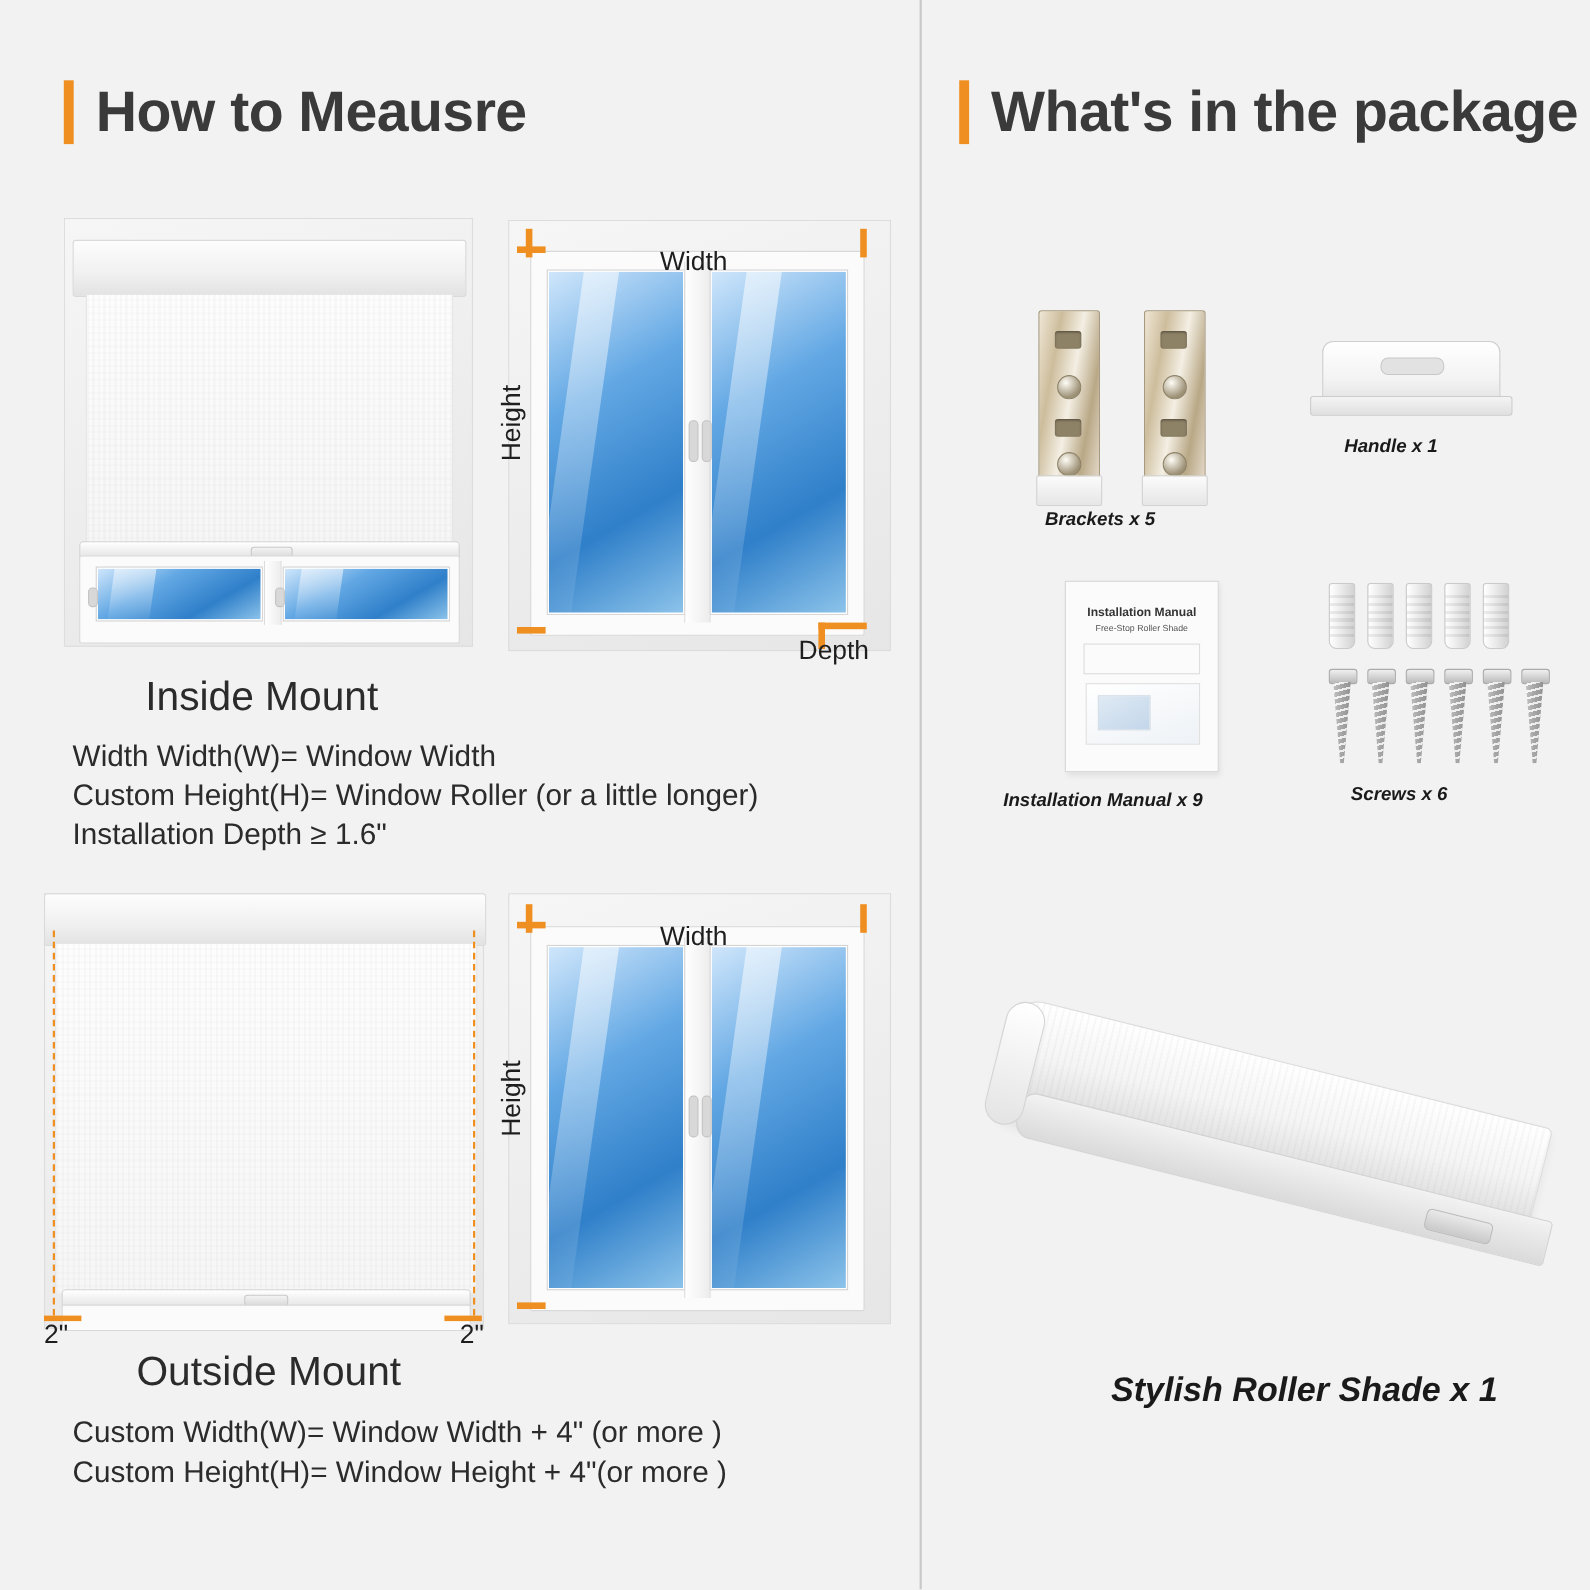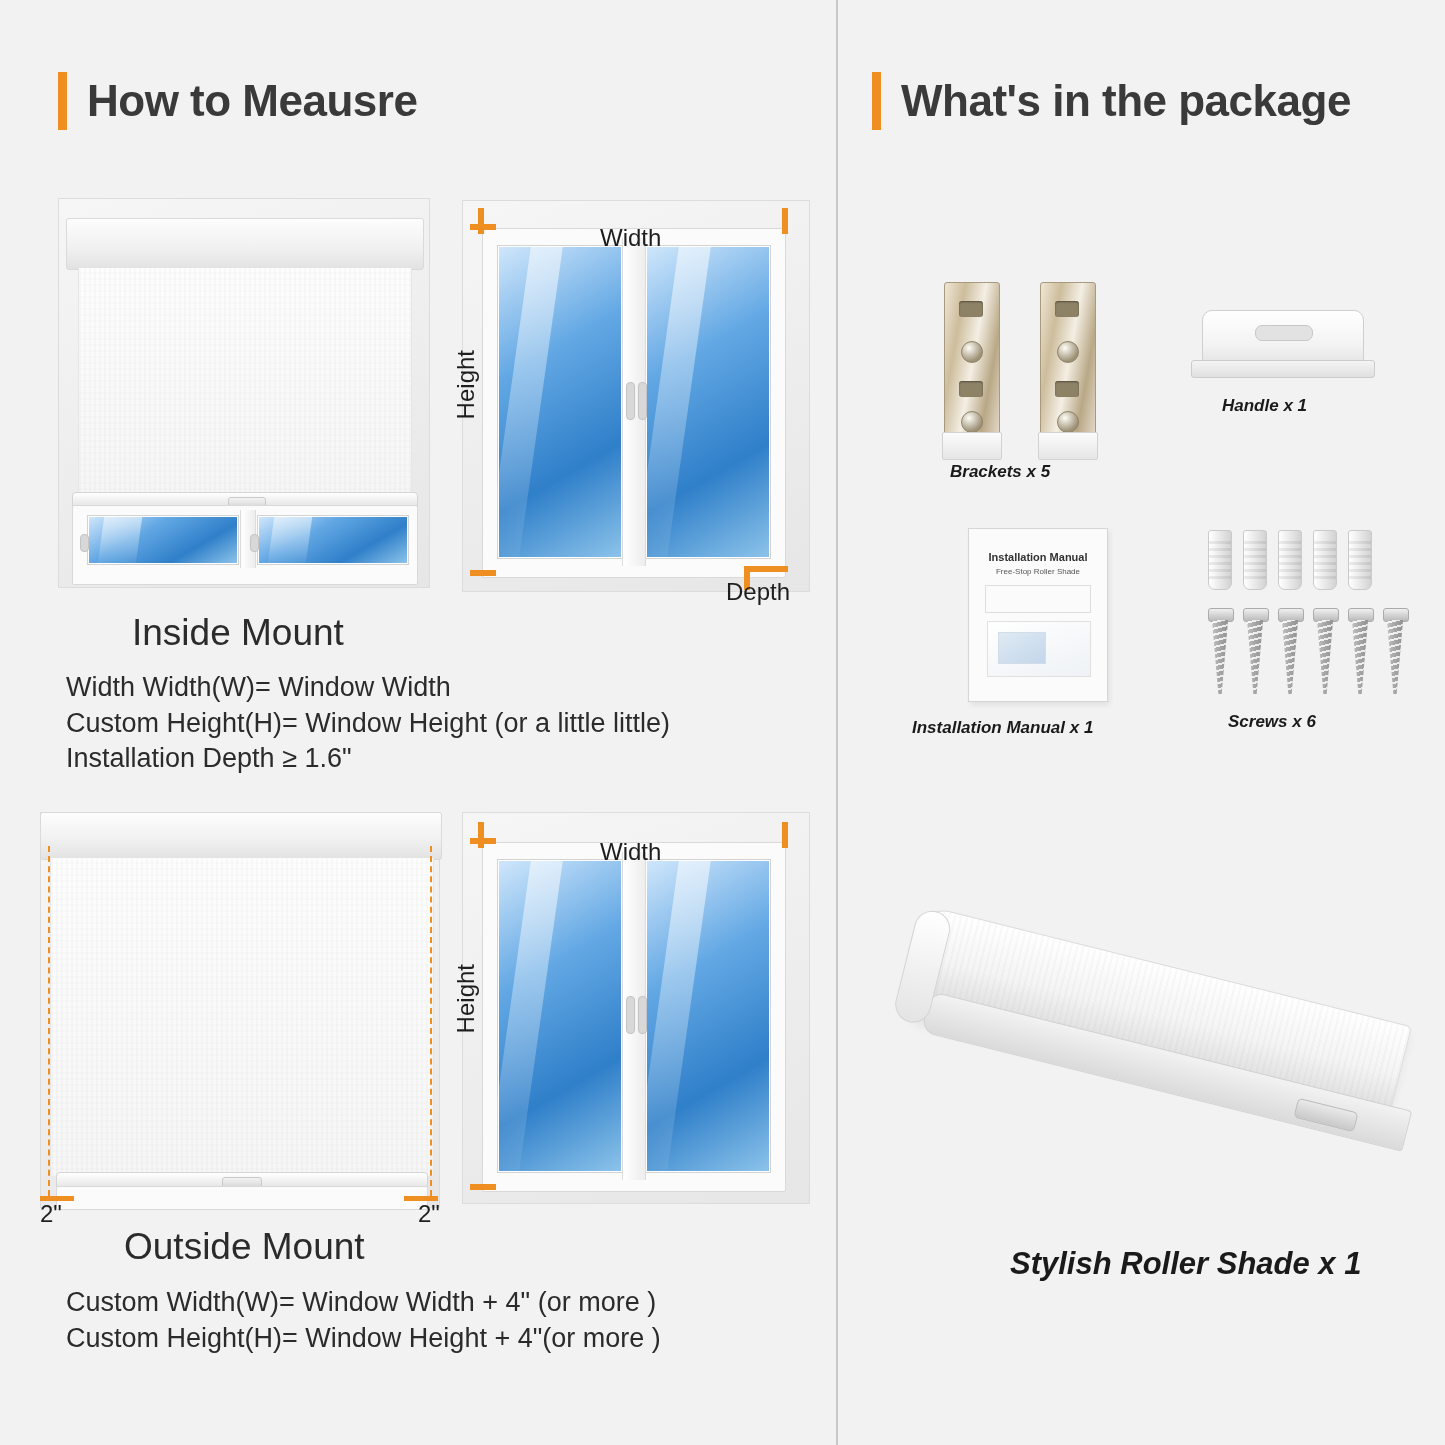--- a/index.html
+++ b/index.html
@@ -34,21 +34,21 @@
     display: flex;
     align-items: center;
   }
   .heading-bar {
     width: 9px;
     height: 58px;
     background: #ef8f22;
     margin-right: 20px;
   }
   .heading-text {
-    font-size: 44px;
+    font-size: 52px;
     font-weight: bold;
     color: #3a3a3a;
     letter-spacing: -0.5px;
     white-space: nowrap;
   }
   #heading-left { left: 58px; top: 72px; }
   #heading-right { left: 872px; top: 72px; }
 
   
   .mount-block { position: absolute; }
@@ -435,21 +435,21 @@
     <div class="tick" style="left:744px; top:566px; width:6px; height:24px;"></div>
 
     <div class="dim-label" style="left:600px; top:224px;">Width</div>
     <div class="dim-label vertical" style="left:452px; top:350px;">Height</div>
     <div class="dim-label" style="left:726px; top:578px;">Depth</div>
   </div>
 
   <div class="mount-title" style="left:132px; top:612px;">Inside Mount</div>
   <div class="mount-lines" style="left:66px; top:670px;">
     <div>Width Width(W)= Window Width</div>
-    <div>Custom Height(H)= Window Height (or a little little)</div>
+    <div>Custom Height(H)= Window Roller (or a little longer)</div>
     <div>Installation Depth ≥ 1.6"</div>
   </div>
 
   <div class="mount-block">
     <div class="wall" style="left:40px; top:812px; width:400px; height:396px;"></div>
     <div class="headrail" style="left:40px; top:812px; width:400px; height:46px;"></div>
     <div class="fabric" style="left:50px; top:858px; width:382px; height:318px;"></div>
     <div class="bottomrail" style="left:56px; top:1172px; width:370px; height:18px;"></div>
     <div class="pull-tab" style="left:222px; top:1177px; width:38px; height:9px;"></div>
     <div class="win-frame" style="left:56px; top:1186px; width:370px; height:22px;"></div>
@@ -519,21 +519,21 @@
     <div class="pkg-caption" style="left:1222px; top:396px;">Handle x 1</div>
   </div>
 
   <div>
     <div class="manual" style="left:968px; top:528px;">
       <div class="m-title">Installation Manual</div>
       <div class="m-sub">Free-Stop Roller Shade</div>
       <div class="m-row"></div>
       <div class="m-img"></div>
     </div>
-    <div class="pkg-caption" style="left:912px; top:718px;">Installation Manual x 1</div>
+    <div class="pkg-caption" style="left:912px; top:718px;">Installation Manual x 9</div>
   </div>
 
   <div>
     <div class="anchor" style="left:1208px; top:530px;"></div>
     <div class="anchor" style="left:1243px; top:530px;"></div>
     <div class="anchor" style="left:1278px; top:530px;"></div>
     <div class="anchor" style="left:1313px; top:530px;"></div>
     <div class="anchor" style="left:1348px; top:530px;"></div>
 
     <div class="screw" style="left:1212px; top:608px;">

